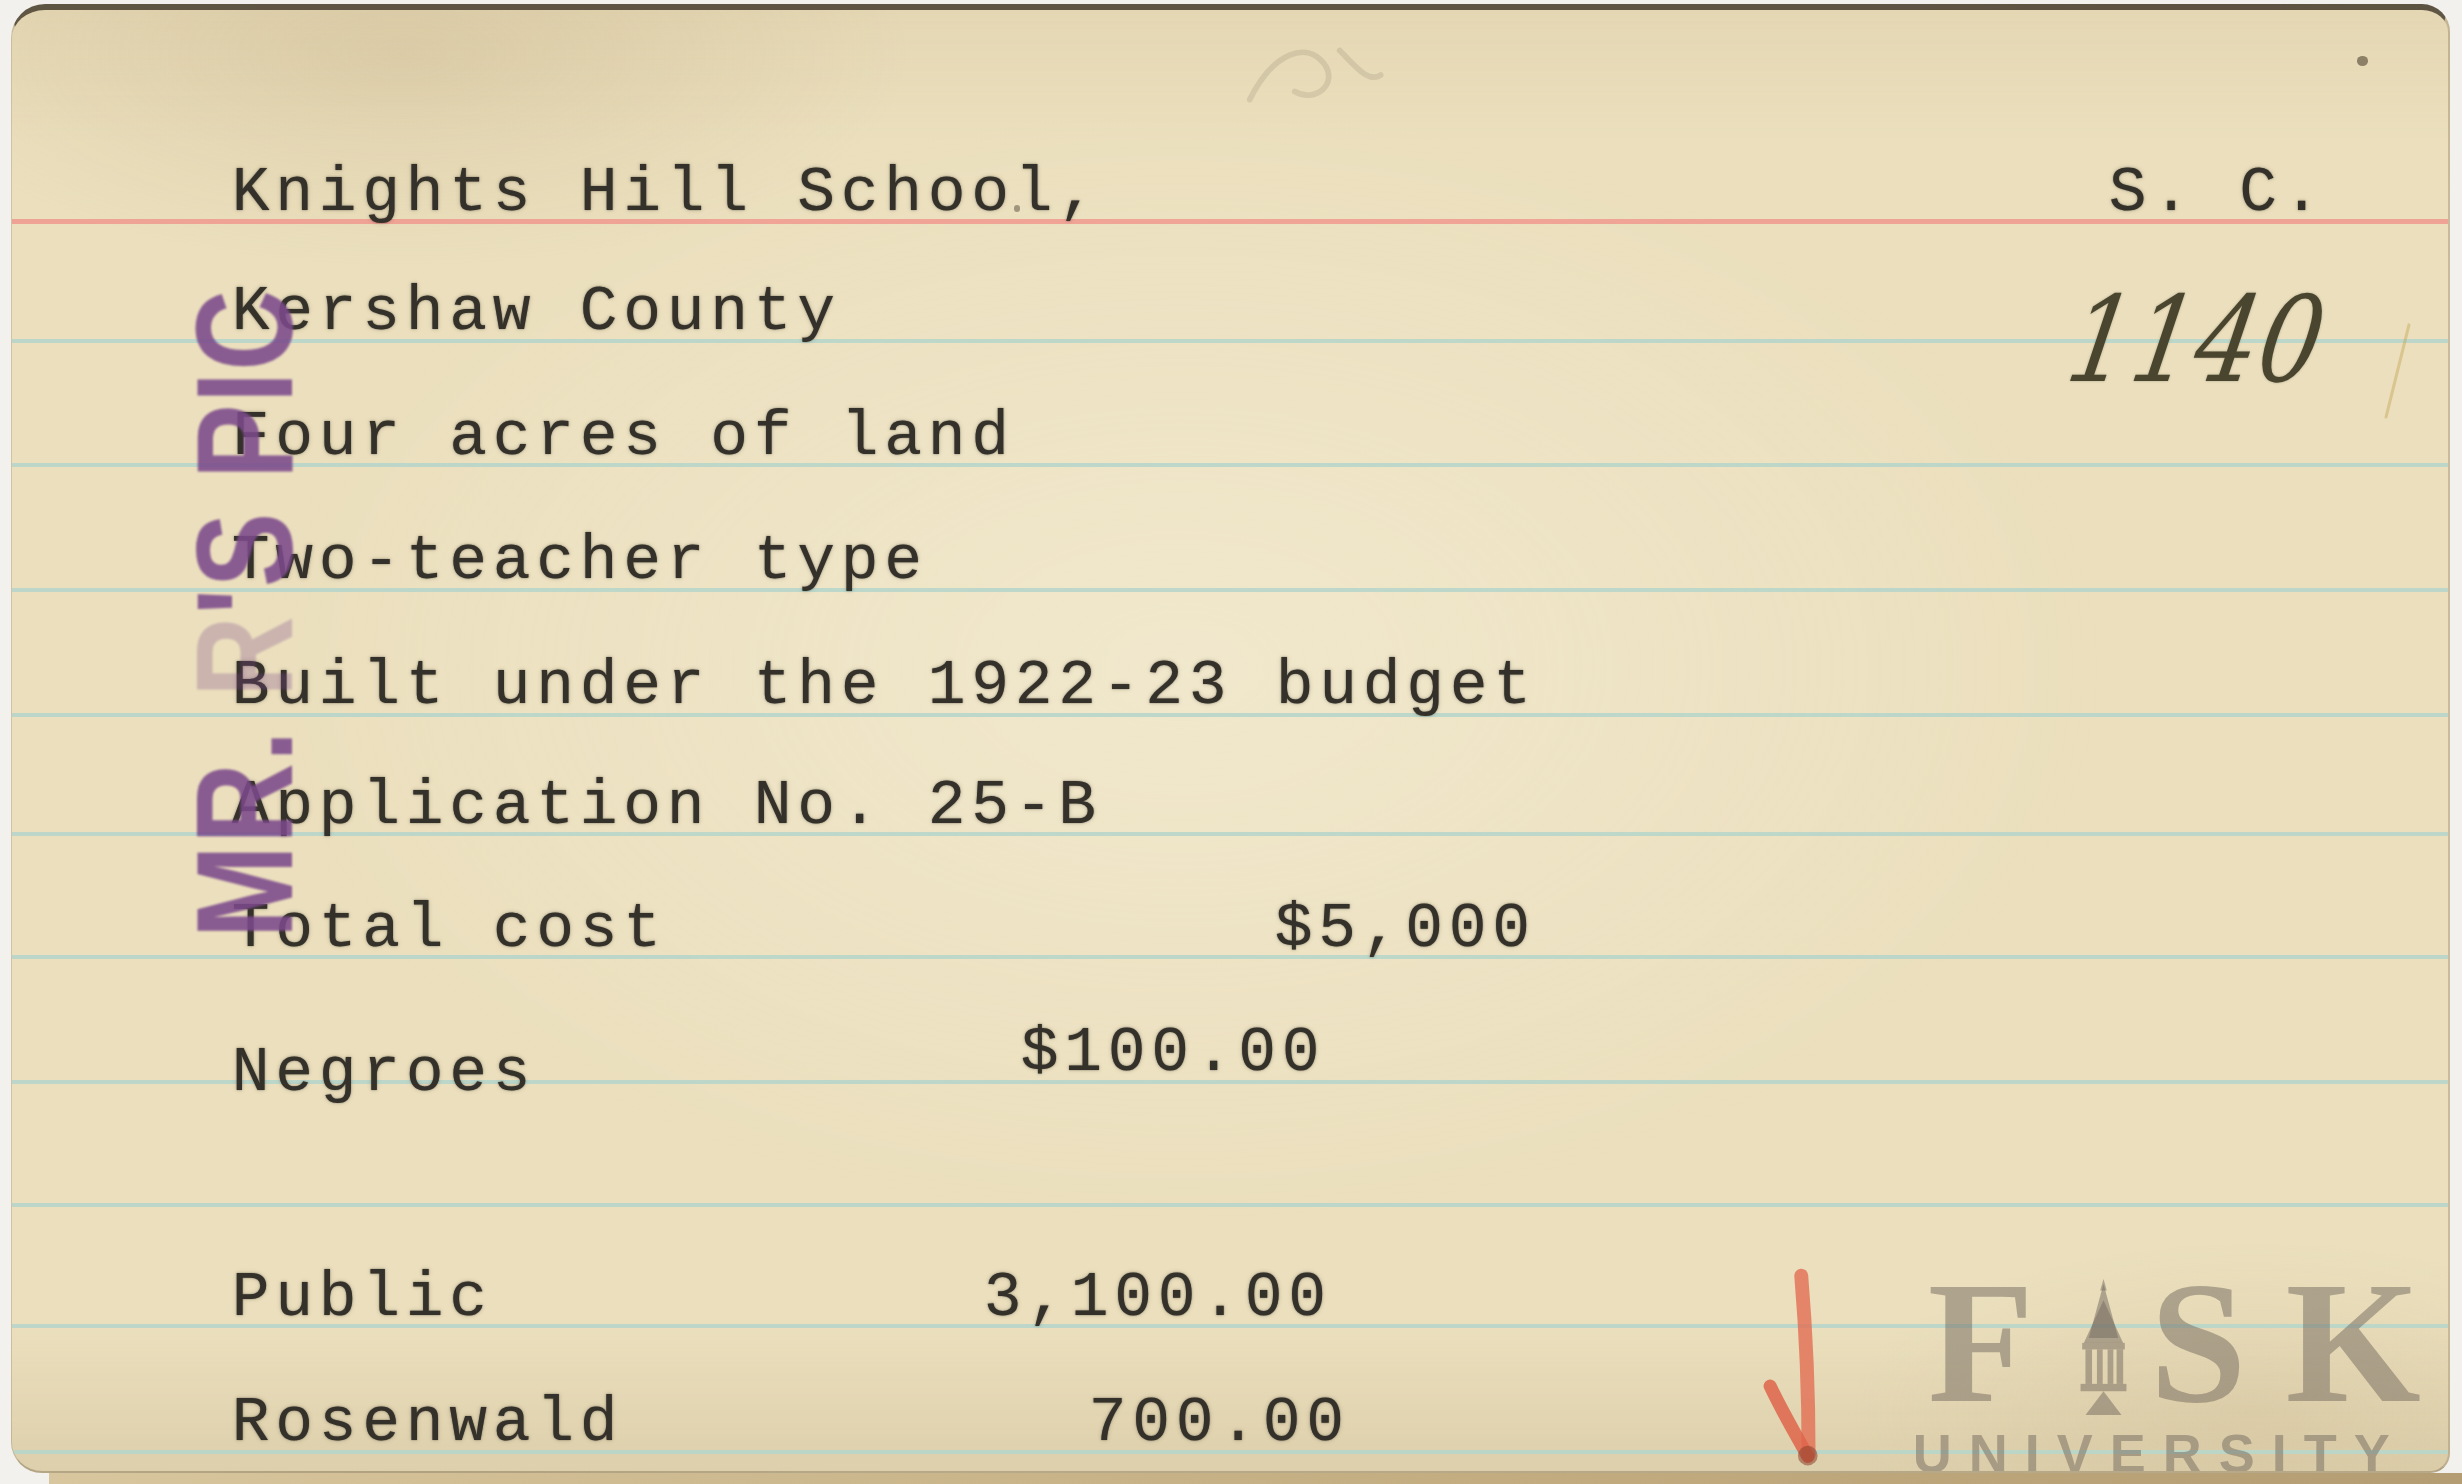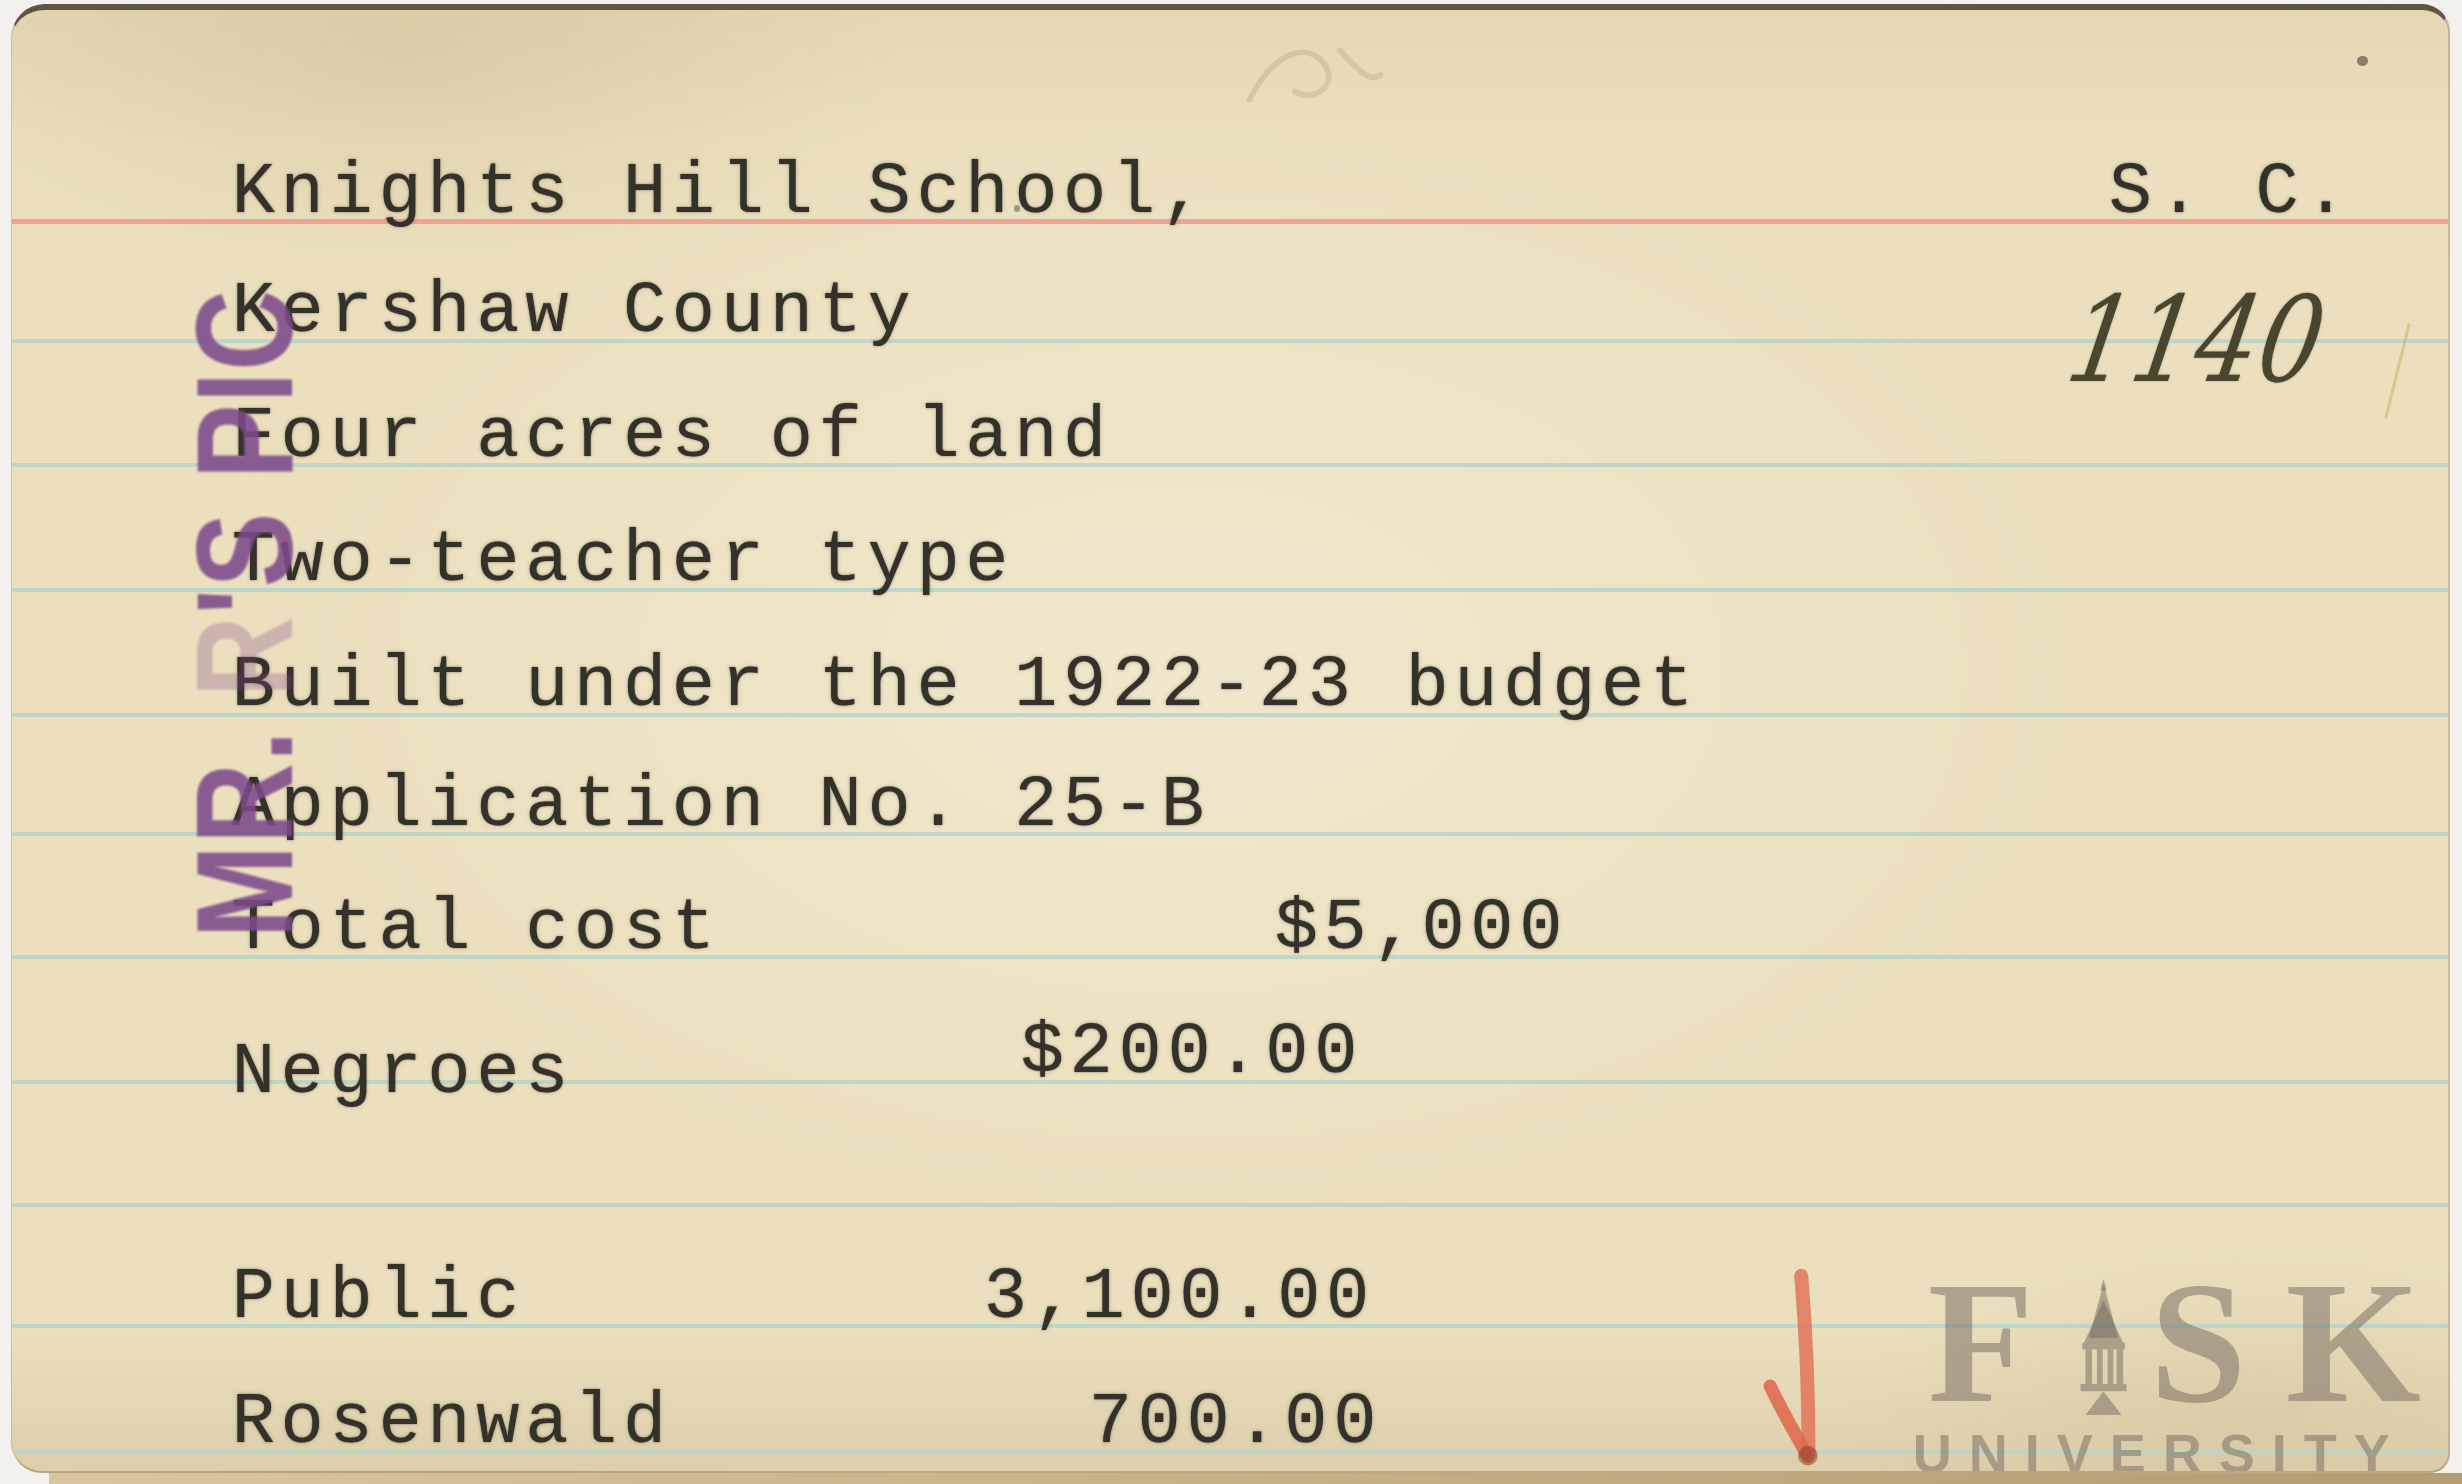--- a/index.html
+++ b/index.html
@@ -20,21 +20,21 @@
         border-radius:34px 28px 19.7px 31px;
         overflow:hidden;}
   .below-strip{position:absolute;left:49px;top:1473px;width:2413px;height:10.7px;
         background:linear-gradient(90deg,#d8c69e,#c2ac80 60%,#b49d72);
         background-size:100% 100%;}
   
   .rule{position:absolute;left:0;width:100%;}
   .rule-red{height:4.9px;background:#f0998e;opacity:0.85;}
   .rule-blue{height:4.1px;background:#b7d6ca;opacity:0.9;}
   
-  .typed{position:absolute;font-family:"Liberation Mono",monospace;font-size:72px;line-height:79px;
+  .typed{position:absolute;font-family:"Liberation Mono",monospace;font-size:63px;line-height:79px;
          letter-spacing:5.7px;color:#34302a;white-space:pre;
          text-shadow:0 0 1.6px rgba(47,43,36,0.65), 0 0 5.7px rgba(47,43,36,0.18);}
   
   .handwritten{position:absolute;font-family:"DejaVu Serif",serif;font-style:italic;font-size:119px;
          line-height:119px;color:#49452f;letter-spacing:1.6px;
          transform:scaleX(0.82) skewX(-12deg);transform-origin:left bottom;
          text-shadow:0 0 2.5px rgba(73,69,47,0.4);}
   
   .stamp{position:absolute;left:24.6px;top:1187px;width:725px;height:139px;
          transform:rotate(-90deg);transform-origin:0 0;
@@ -93,21 +93,21 @@
     <div class="typed" style="left:2097px;top:144px">S. C.</div>
     <div class="typed" style="left:220px;top:263px">Kershaw County</div>
     <div class="handwritten" style="left:2048px;top:271px">1140</div>
     <div class="typed" style="left:220px;top:388px">Four acres of land</div>
     <div class="typed" style="left:220px;top:512px">Two-teacher type</div>
     <div class="typed" style="left:220px;top:637px">Built under the 1922-23 budget</div>
     <div class="typed" style="left:220px;top:757px">Application No. 25-B</div>
     <div class="typed" style="left:220px;top:880px">Total cost</div>
     <div class="typed" style="left:1263px;top:880px">$5,000</div>
     <div class="typed" style="left:220px;top:1024px">Negroes</div>
-    <div class="typed" style="left:1009px;top:1004px">$200.00</div>
+    <div class="typed" style="left:1009px;top:1004px">$100.00</div>
     <div class="typed" style="left:220px;top:1249px">Public</div>
     <div class="typed" style="left:972px;top:1249px">3,100.00</div>
     <div class="typed" style="left:220px;top:1374px">Rosenwald</div>
     <div class="typed" style="left:1077px;top:1374px">700.00</div>
 
     <div class="stamp">
       <span class="stamp-inner">
         <span>MR. </span><span class="faded">R</span><span>'S PIC</span>
       </span>
     </div>

